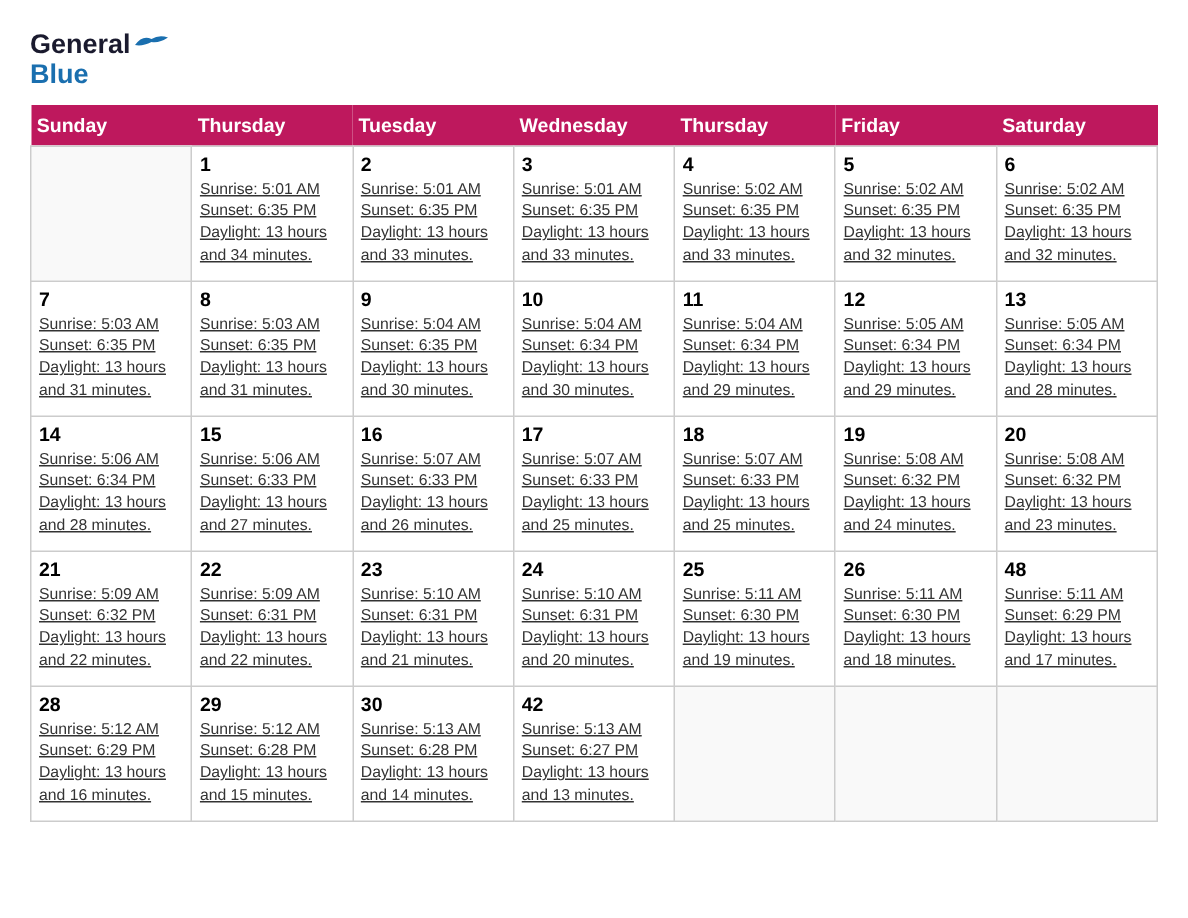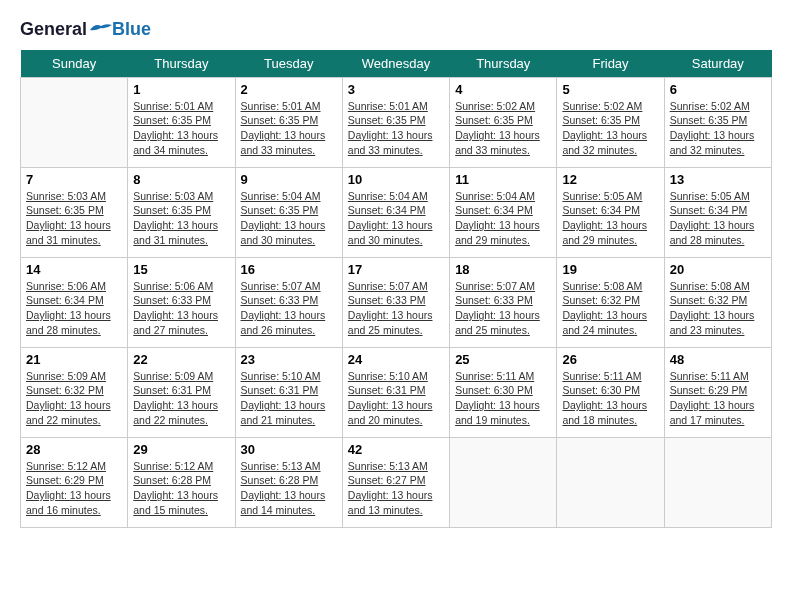--- a/index.html
+++ b/index.html
@@ -28,26 +28,26 @@
     .location-title {
       font-size: 18px;
       color: #444;
     }
     .calendar {
       width: 100%;
       border-collapse: collapse;
       font-size: 11px;
     }
     .calendar th {
-      background: #0f766e;
+      background: #be185d;
       color: #fff;
       padding: 6px 4px;
-      text-align: center;
+      text-align: left;
       font-size: 13px;
-      font-weight: normal;
+      font-weight: bold;
     }
     .calendar td {
       border: 1px solid #ccc;
       vertical-align: top;
       padding: 4px 5px;
       width: calc(100% / 7);
       min-height: 80px;
     }
     .day-num {
       font-weight: bold;
@@ -70,21 +70,21 @@
       display: flex;
       align-items: center;
       gap: 4px;
     }
   </style>
 </head>
 <body>
 
 <div class="header-area">
   <div class="logo-container">
-      <div style="display: flex; align-items: flex-start; line-height: 1.1;">
+      <div style="display: flex; flex-direction: column; align-items: flex-start; line-height: 1.1;">
         <div style="display: flex; align-items: center; gap: 3px;">
           <span style="font-size: 18px; font-weight: bold; color: rgb(26, 26, 46);">General</span>
           <svg width="22" height="14" viewBox="0 0 22 14">
             <path d="M0,7 Q5,0 11,3 Q16,0 22,2 Q16,6 11,5 Q5,8 0,7Z" fill="#1a6faf"></path>
           </svg>
         </div>
         <div><span style="font-size: 18px; font-weight: bold; color: rgb(26, 111, 175); margin-top: 28px;">Blue</span></div>
       </div>
     </div>
   <div class="title-area">

